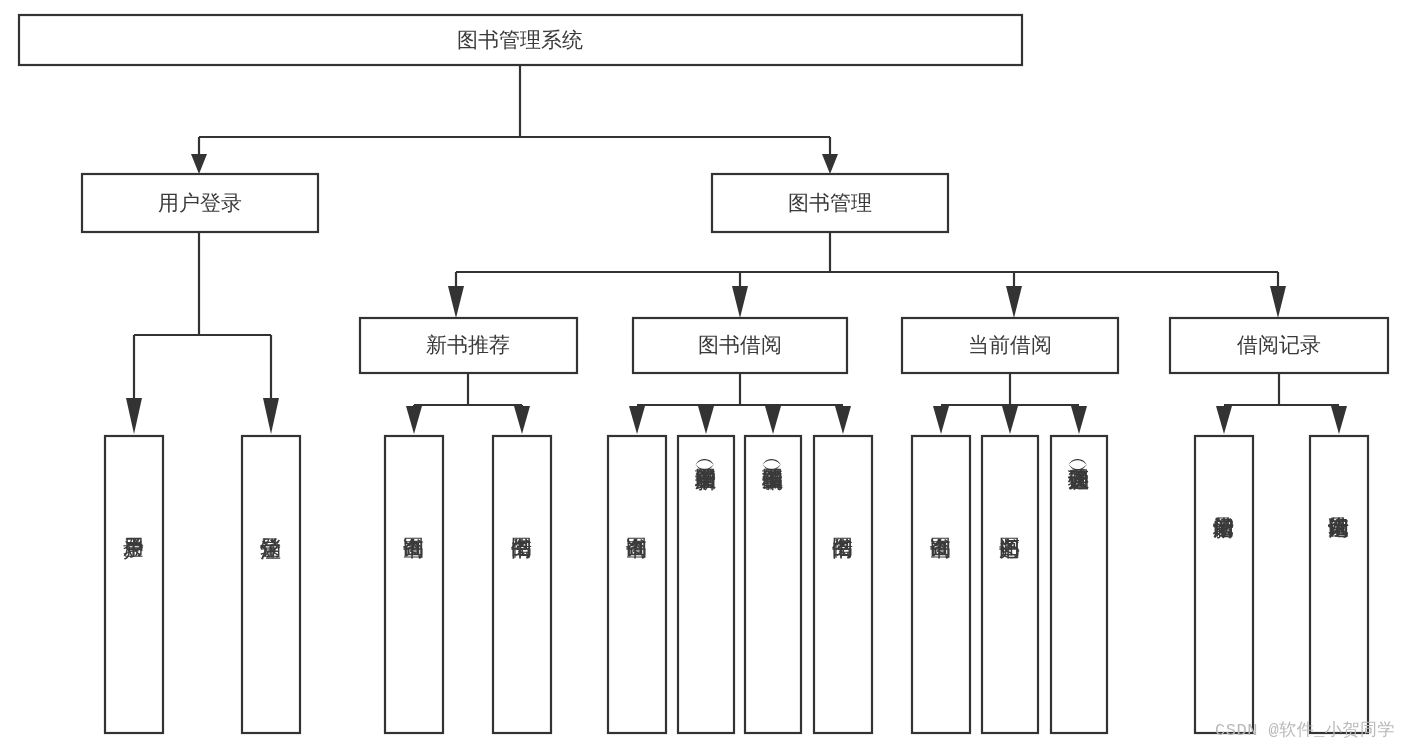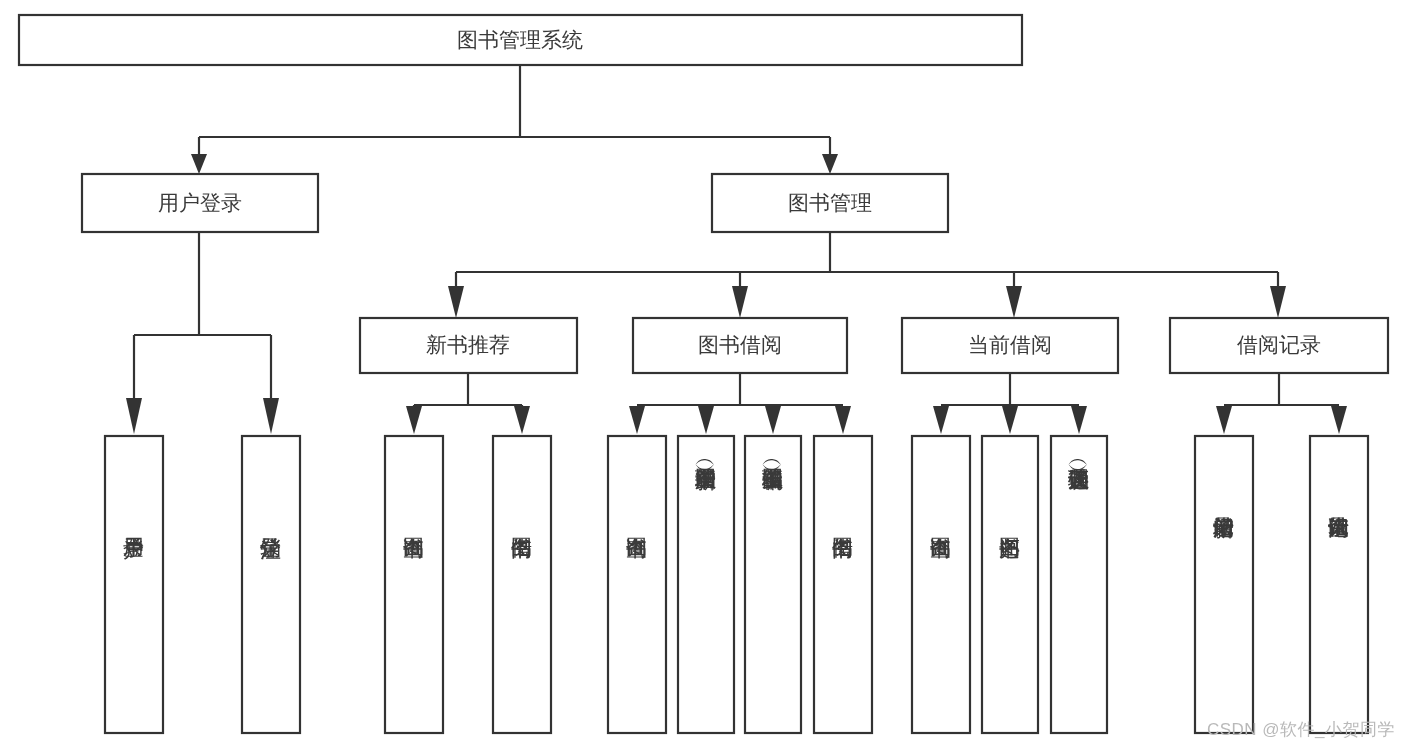--- a/index.html
+++ b/index.html
@@ -50,21 +50,21 @@
     stroke-linecap: butt;
   }
   .arrow-head {
     fill: #333333;
     stroke: none;
   }
   .watermark {
     position: absolute;
     right: 10px;
     bottom: 6px;
-    font-family: Liberation Sans, sans-serif;
+    font-family: Liberation Mono, monospace;
     font-size: 17px;
     color: #b9b9b9;
     letter-spacing: 0.5px;
     white-space: nowrap;
     pointer-events: none;
   }
 </style>
 </head>
 <body>
 

